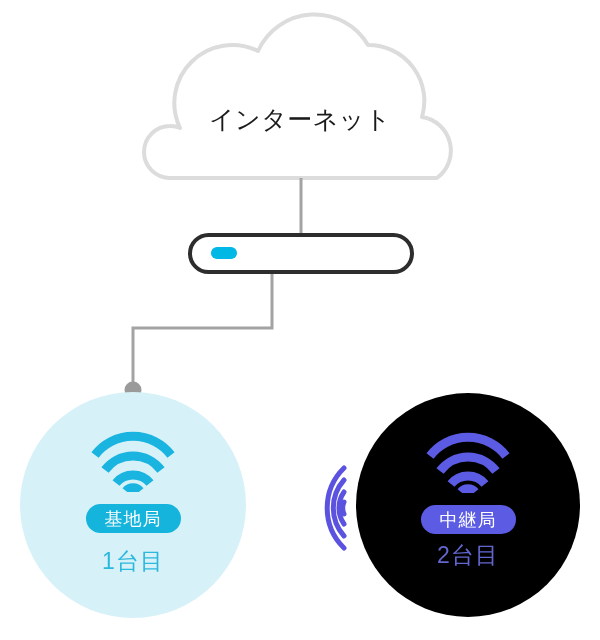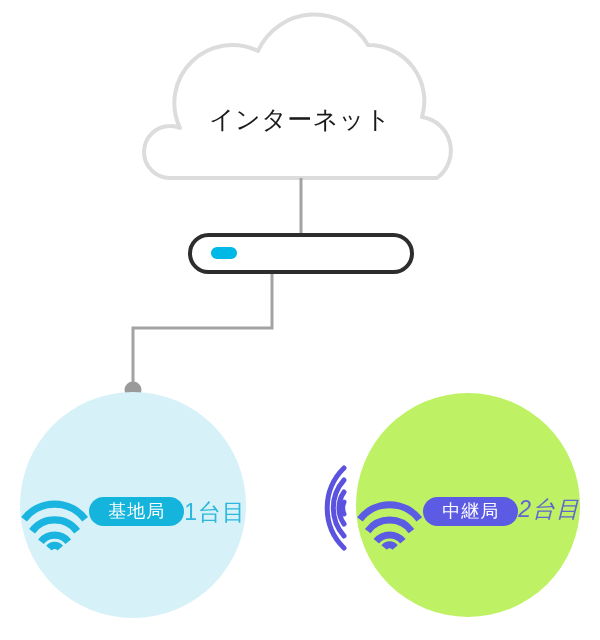--- a/index.html
+++ b/index.html
@@ -67,36 +67,36 @@
     line-height: 32px;
     color: #111111;
     letter-spacing: 0.5px;
     white-space: nowrap;
   }
   
   .node {
     position: absolute;
     border-radius: 50%;
     display: flex;
-    flex-direction: row;
+    flex-direction: column;
     align-items: center;
   }
   .node-base {
     left: 20px;
     top: 392px;
     width: 226px;
     height: 226px;
     background: #d7f1f8;
   }
   .node-relay {
     left: 356px;
     top: 393px;
     width: 224px;
     height: 224px;
-    background: #bef264;
+    background: #000000;
   }
   .node-wifi {
     margin-top: 38px;
     width: 86px;
     height: 62px;
   }
   .node-badge {
     margin-top: 12px;
     height: 29px;
     padding: 0 19px;
@@ -112,21 +112,21 @@
   .badge-base { background: #14b4dd; }
   .badge-relay { background: #5b5be3; }
   .node-count {
     margin-top: 7px;
     font-size: 23px;
     line-height: 28px;
     letter-spacing: 1px;
     white-space: nowrap;
   }
   .count-base  { color: #2cb8dd; margin-top: 14px; }
-  .count-relay { color: #6266cf; font-style: italic; }
+  .count-relay { color: #6266cf; }
   
   .signal {
     position: absolute;
     left: 288px;
     top: 462px;
     width: 62px;
     height: 92px;
   }
 </style>
 </head>

